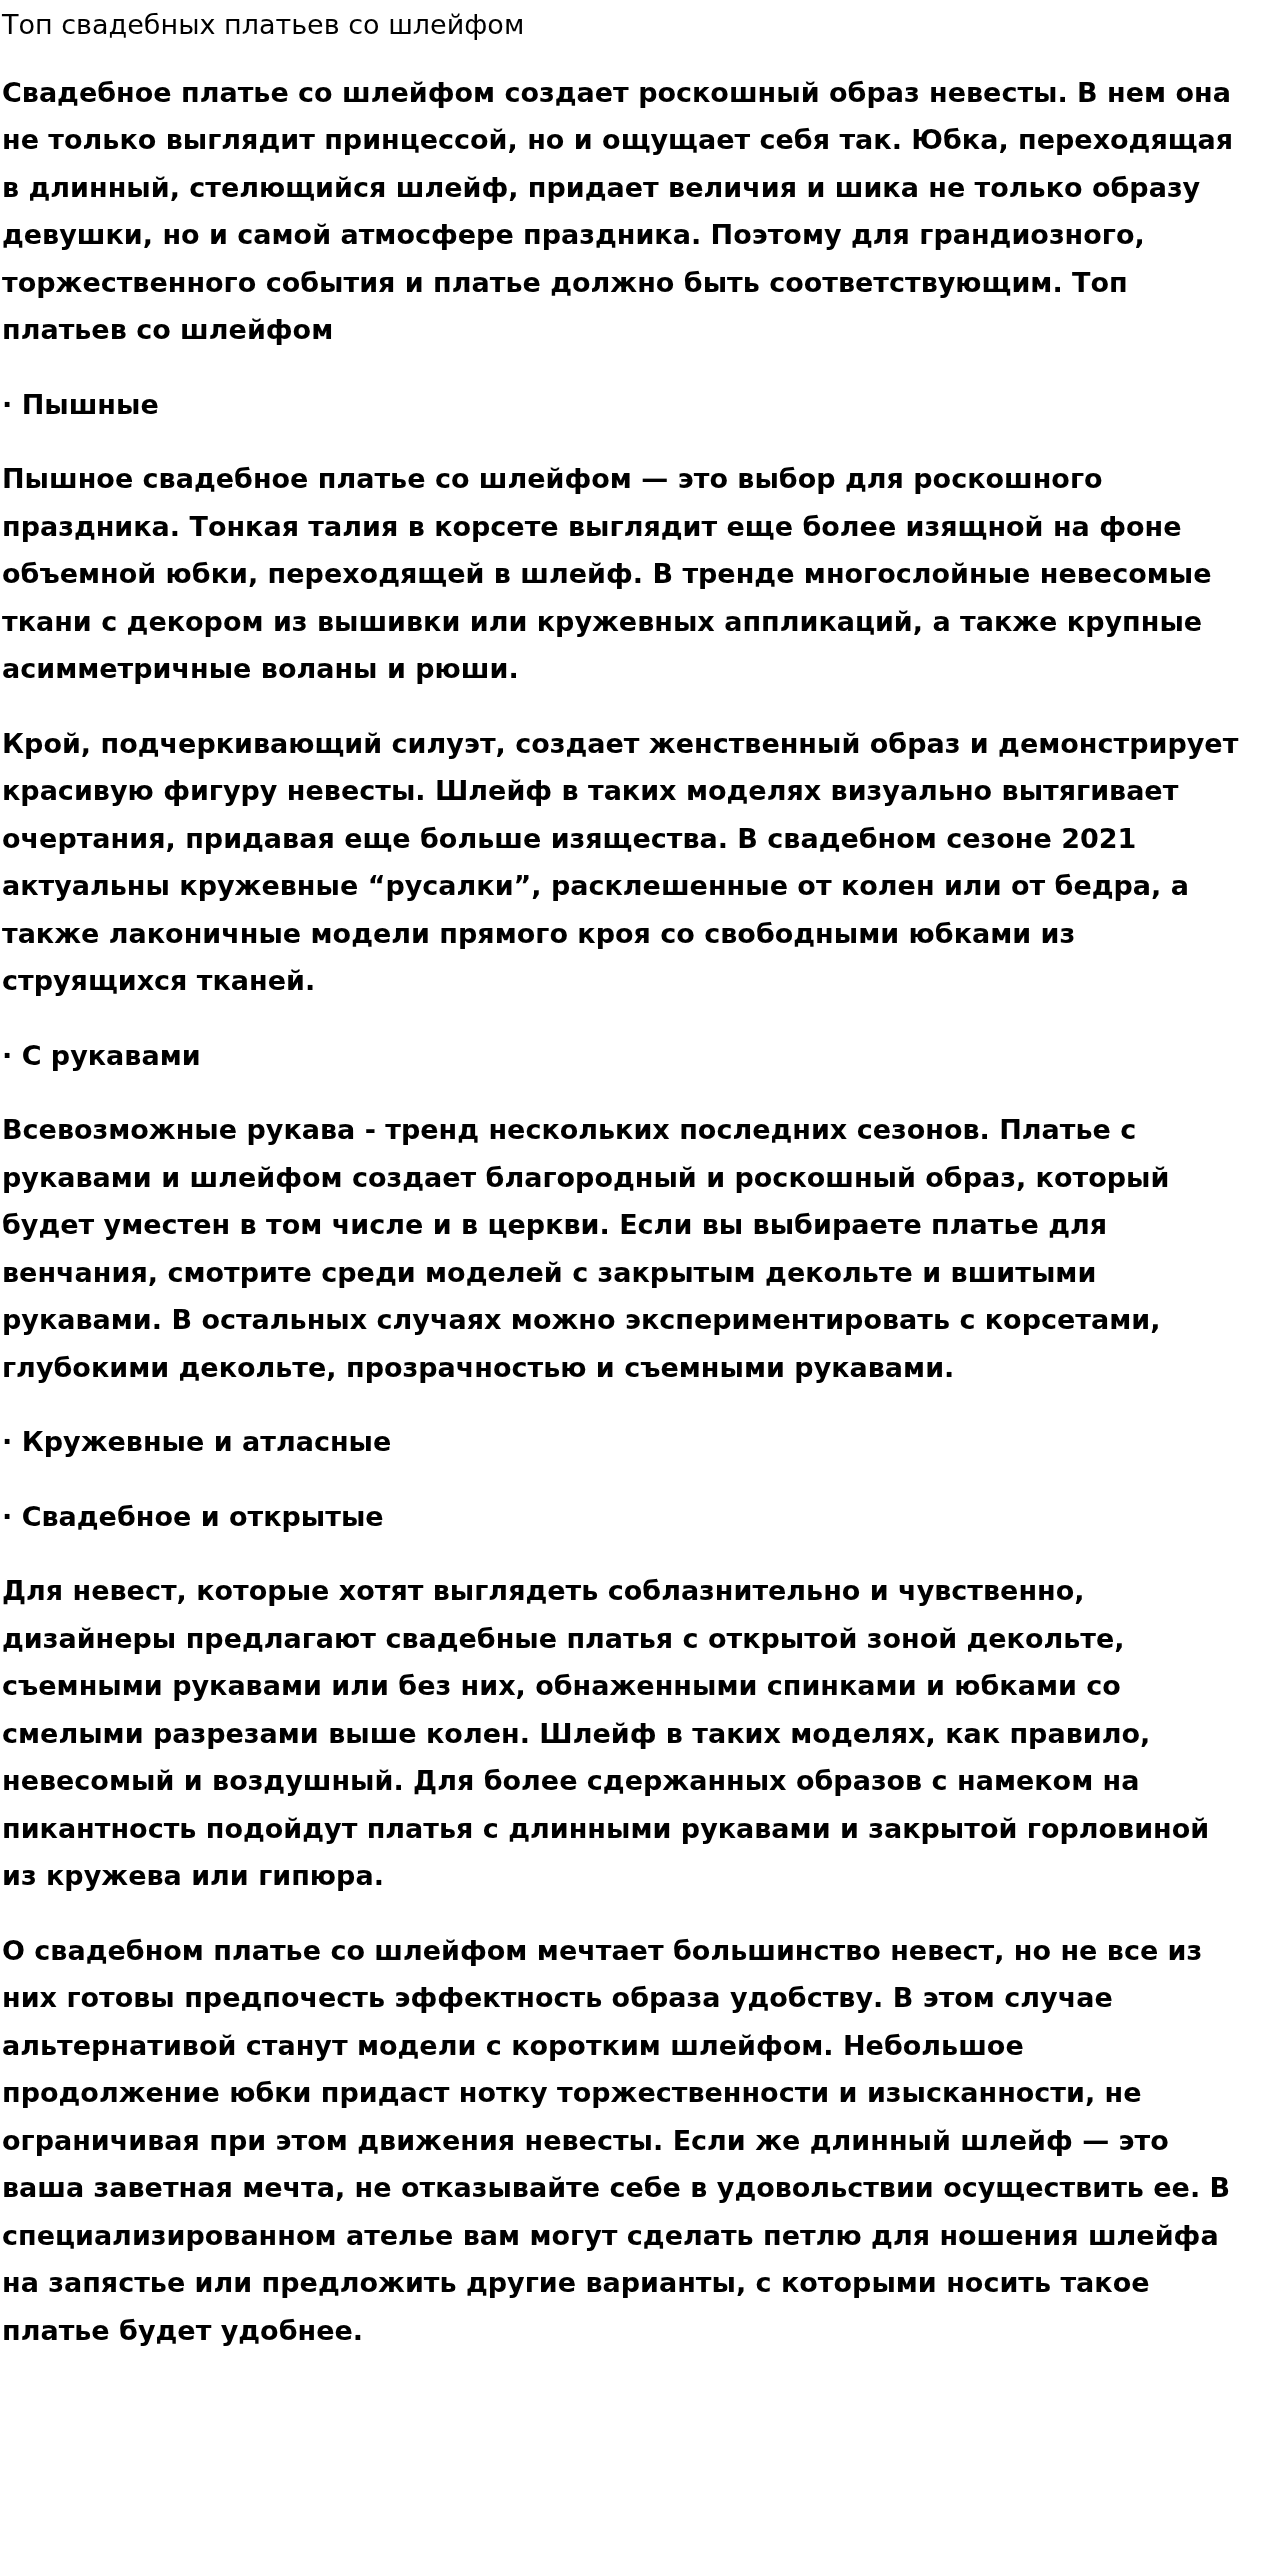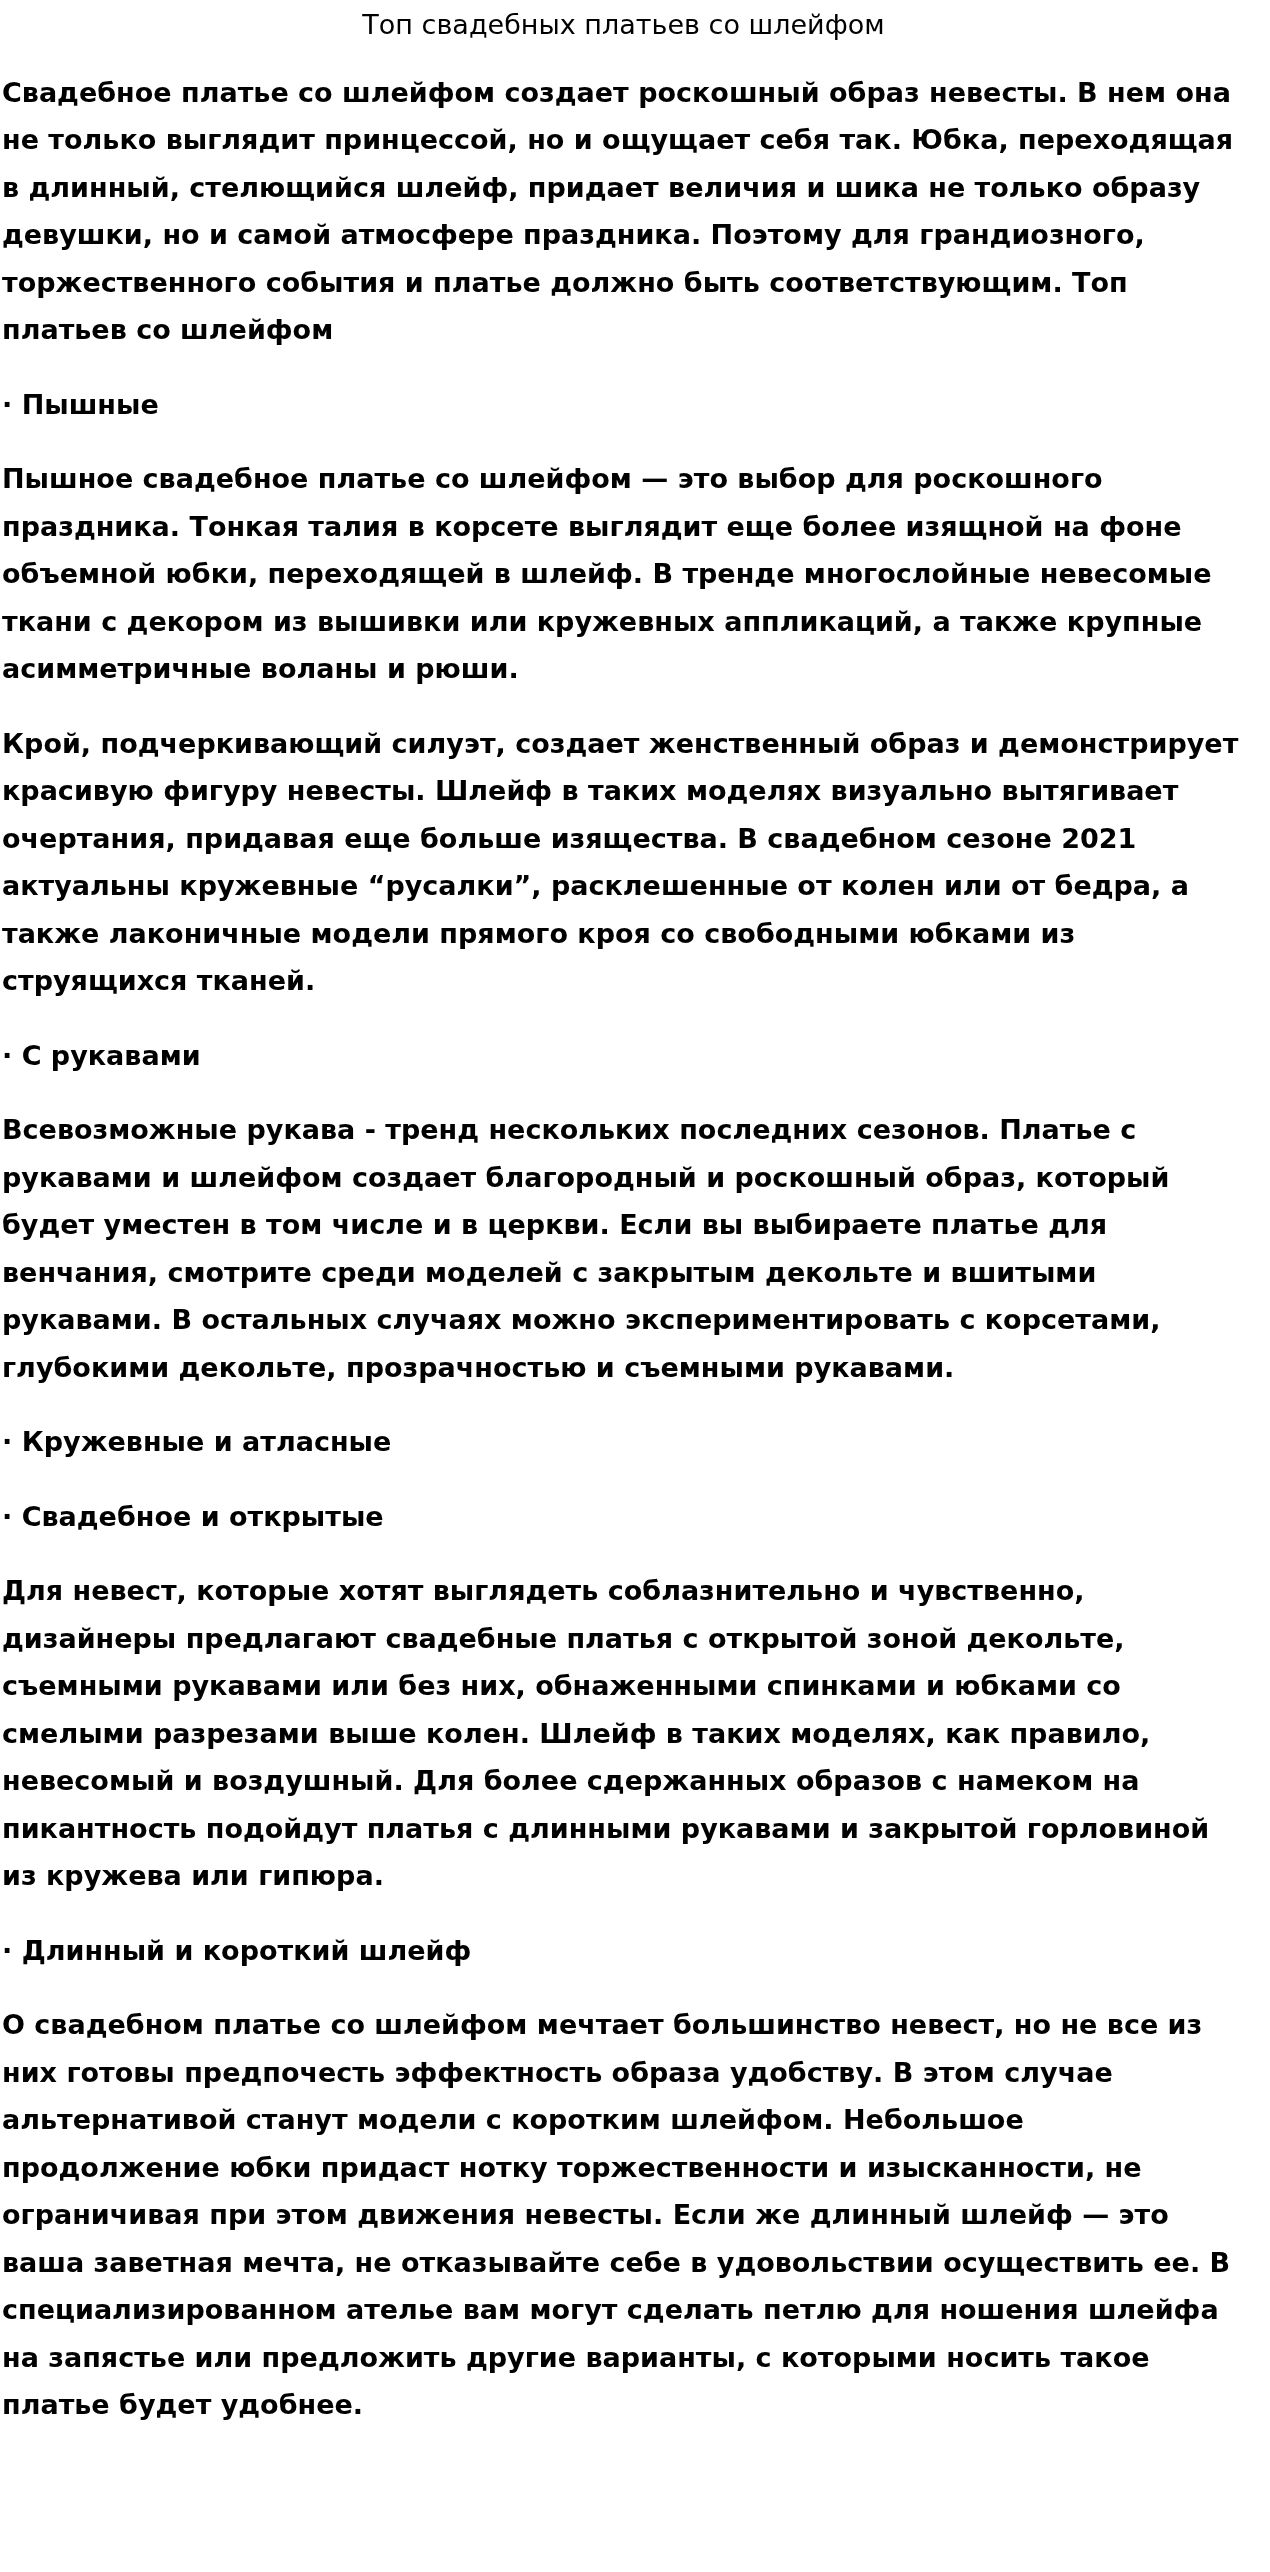--- a/index.html
+++ b/index.html
@@ -17,21 +17,20 @@
   .doc {
     width: 1245px;
     padding: 1px 0 0 2px;
     box-sizing: border-box;
   }
   .page-title {
     font-size: 27px;
     font-weight: 400;
     margin: 0 0 20px 0;
     line-height: 47.5px;
-    text-align: center;
   }
   .para, .heading {
     margin: 0 0 27px 0;
     font-weight: 700;
   }
   .heading {
     white-space: pre-wrap;
   }
 </style>
 </head>
@@ -42,16 +41,15 @@
   <div id="blocks">
       <p class="para">Свадебное платье со шлейфом создает роскошный образ невесты. В нем она не только выглядит принцессой, но и ощущает себя так. Юбка, переходящая в длинный, стелющийся шлейф, придает величия и шика не только образу девушки, но и самой атмосфере праздника. Поэтому для грандиозного, торжественного события и платье должно быть соответствующим. Топ платьев со шлейфом</p>
       <p class="heading">· Пышные</p>
       <p class="para">Пышное свадебное платье со шлейфом — это выбор для роскошного праздника. Тонкая талия в корсете выглядит еще более изящной на фоне объемной юбки, переходящей в шлейф. В тренде многослойные невесомые ткани с декором из вышивки или кружевных аппликаций, а также крупные асимметричные воланы и рюши.</p>
       <p class="para">Крой, подчеркивающий силуэт, создает женственный образ и демонстрирует красивую фигуру невесты. Шлейф в таких моделях визуально вытягивает очертания, придавая еще больше изящества. В свадебном сезоне 2021 актуальны кружевные “русалки”, расклешенные от колен или от бедра, а также лаконичные модели прямого кроя со свободными юбками из струящихся тканей.</p>
       <p class="heading">· С рукавами</p>
       <p class="para">Всевозможные рукава - тренд нескольких последних сезонов. Платье с рукавами и шлейфом создает благородный и роскошный образ, который будет уместен в том числе и в церкви. Если вы выбираете платье для венчания, смотрите среди моделей с закрытым декольте и вшитыми рукавами. В остальных случаях можно экспериментировать с корсетами, глубокими декольте, прозрачностью и съемными рукавами.</p>
       <p class="heading">· Кружевные и атласные</p>
       <p class="heading">· Свадебное и открытые</p>
       <p class="para">Для невест, которые хотят выглядеть соблазнительно и чувственно, дизайнеры предлагают свадебные платья с открытой зоной декольте, съемными рукавами или без них, обнаженными спинками и юбками со смелыми разрезами выше колен. Шлейф в таких моделях, как правило, невесомый и воздушный. Для более сдержанных образов с намеком на пикантность подойдут платья с длинными рукавами и закрытой горловиной из кружева или гипюра.</p>
-      <p class="heading">· Длинный и короткий шлейф</p>
       <p class="para">О свадебном платье со шлейфом мечтает большинство невест, но не все из них готовы предпочесть эффектность образа удобству. В этом случае альтернативой станут модели с коротким шлейфом. Небольшое продолжение юбки придаст нотку торжественности и изысканности, не ограничивая при этом движения невесты. Если же длинный шлейф — это ваша заветная мечта, не отказывайте себе в удовольствии осуществить ее. В специализированном ателье вам могут сделать петлю для ношения шлейфа на запястье или предложить другие варианты, с которыми носить такое платье будет удобнее.</p>
     </div>
 </main>
 
 </body></html>

